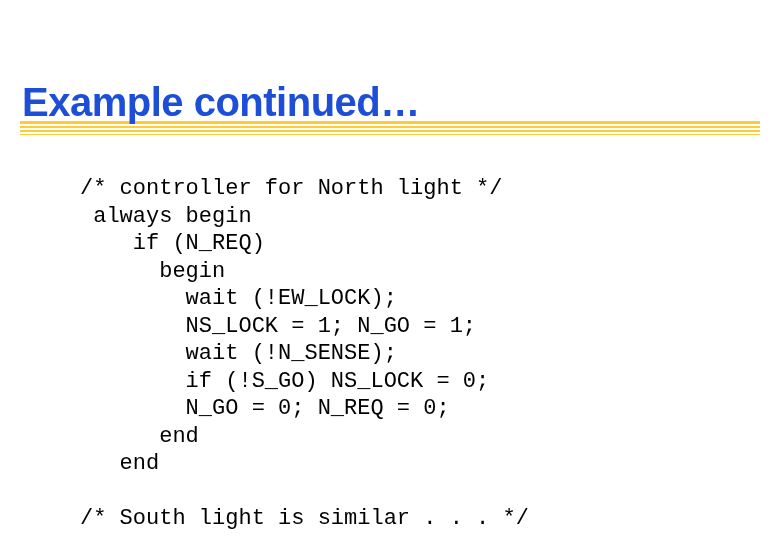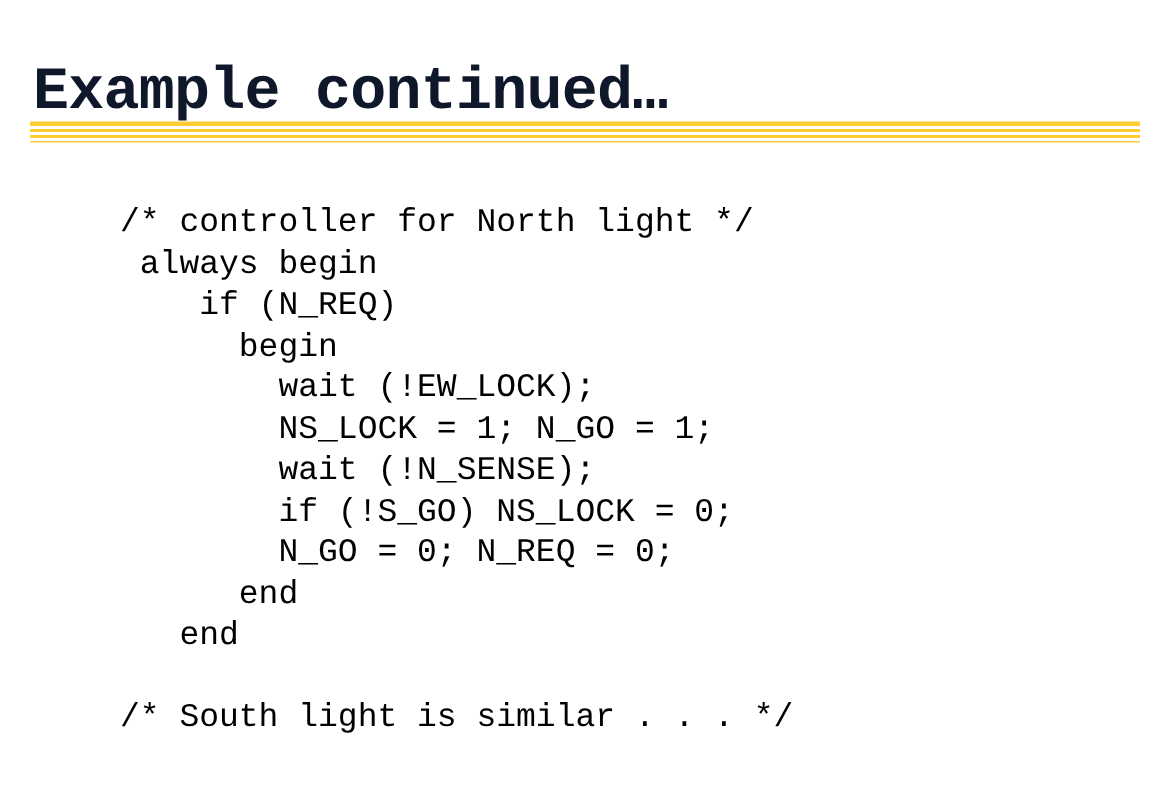--- a/index.html
+++ b/index.html
@@ -14,28 +14,29 @@
     width: 100%;
     height: 100%;
     padding: 40px 20px 20px 20px;
     position: relative;
   }
   .title-block {
     position: relative;
     margin-bottom: 50px;
   }
   .title-text {
-    font-family: Liberation Mono, monospace;
+    font-family: Liberation Sans, sans-serif;
     font-weight: 900;
     font-size: 40px;
-    color: #0f172a;
+    color: #1d4ed8;
     letter-spacing: -0.5px;
     position: relative;
     z-index: 2;
     padding-left: 2px;
+    margin-top: 40px;
   }
   .underline-stack {
     position: absolute;
     top: 34px;
     left: 0;
     width: 740px;
     height: 22px;
     z-index: 1;
   }
   .underline-base {

